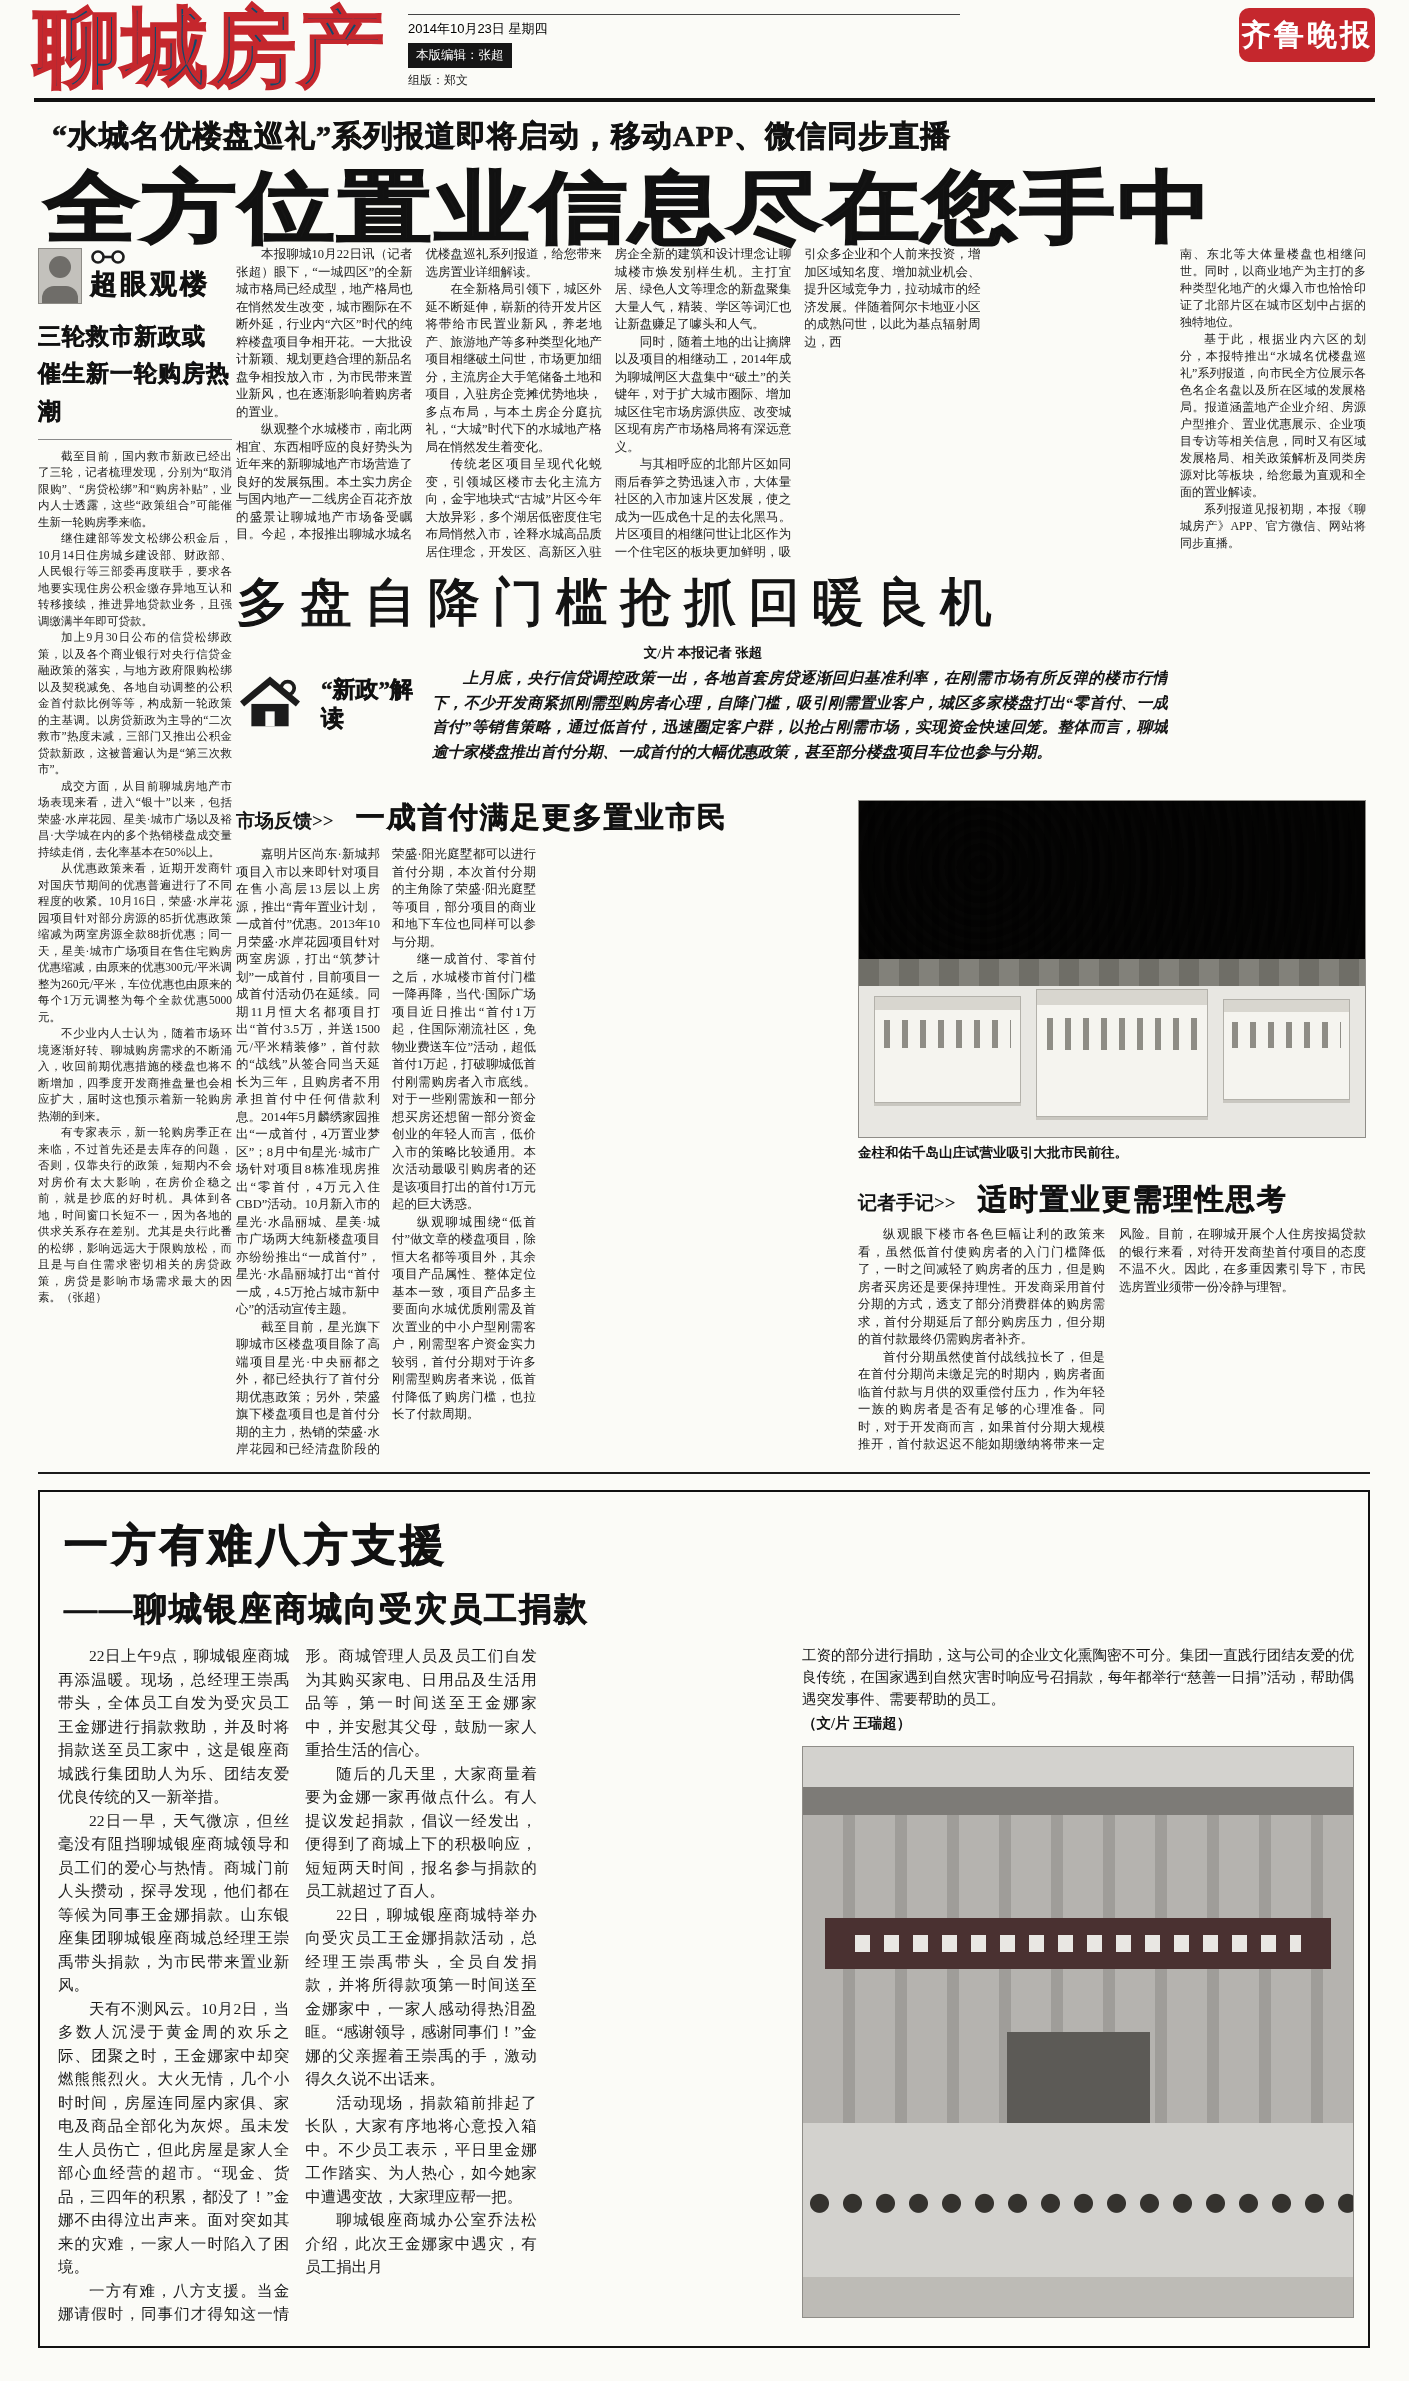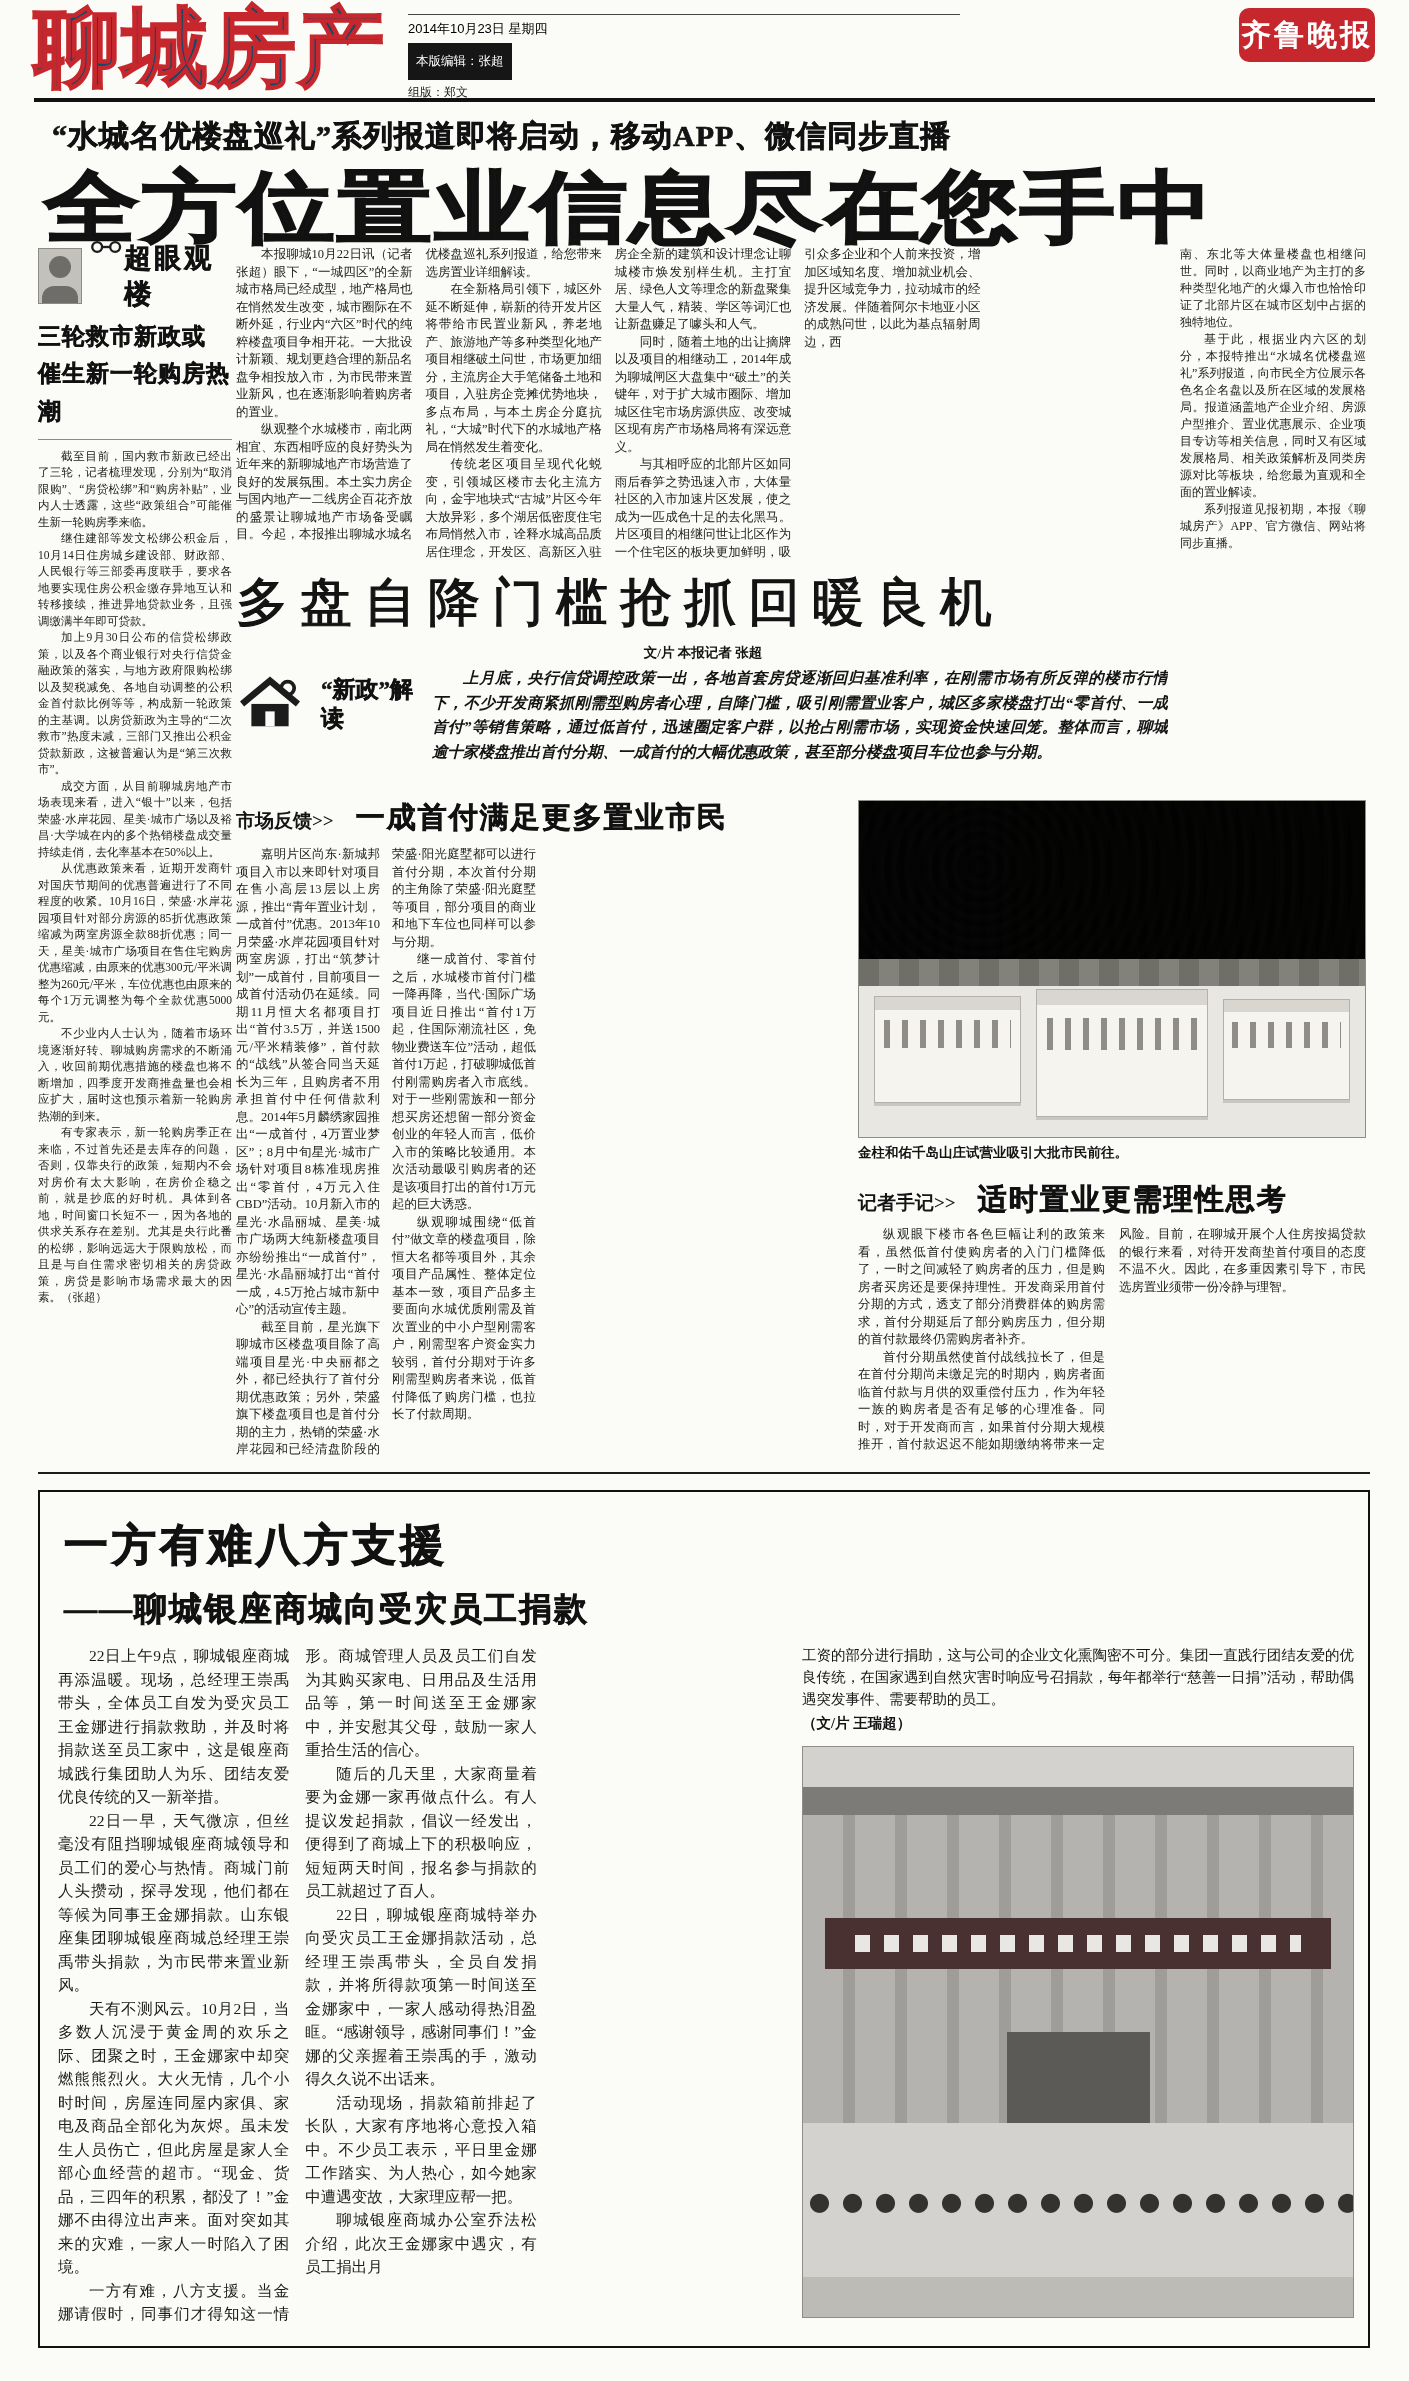--- a/index.html
+++ b/index.html
@@ -8,21 +8,21 @@
   font-family:"Liberation Serif","DejaVu Serif",serif;overflow:hidden}
 .abs{position:absolute}
 
 
 #masthead{left:34px;top:0;height:96px;line-height:96px;font-size:86px;font-weight:900;
   color:#0c4a6e;-webkit-text-stroke:2px #c5272d;letter-spacing:2px}
 #header-mid{left:408px;top:10px;width:560px;font-family:"Liberation Sans","DejaVu Sans",sans-serif}
 #page-no{font-size:24px;font-weight:bold;color:#2b2b2b;letter-spacing:2px}
 #header-line{width:552px;height:1px;background:#444;margin:4px 0 5px}
 #date-line{font-size:13px;color:#000000}
-#editor-tag{display:inline-block;background:#161616;color:#fff;font-size:12.5px;padding:10px 8px;margin-top:5px}
+#editor-tag{display:inline-block;background:#161616;color:#fff;font-size:12.5px;padding:4px 8px;margin-top:5px}
 #layout-credit{font-size:12px;color:#1c1c1c;margin-top:4px}
 #brand-box{right:34px;top:8px;width:136px;height:54px;background:#c5272d;color:#fff;border-radius:10px;
   display:flex;align-items:center;justify-content:center;font-size:30px;font-weight:900;letter-spacing:3px}
 #header-rule{left:34px;right:34px;top:98px;height:4px;background:#111}
 
 
 #kicker{left:52px;top:116px;font-size:30px;font-weight:900;-webkit-text-stroke:.7px #111;letter-spacing:1px;white-space:nowrap}
 #main-headline{left:44px;top:156px;font-size:78px;font-weight:900;-webkit-text-stroke:1.6px #111;
   letter-spacing:2px;white-space:nowrap;transform:scaleX(1.22);transform-origin:left top}
 
@@ -30,21 +30,21 @@
 .body-text{font-size:12.5px;line-height:17.5px;text-align:justify;color:#1b1b1b}
 .body-text p{text-indent:2em;margin:0}
 .colflow{column-fill:auto;overflow:hidden}
 
 
 #left-article{left:38px;top:246px;width:194px}
 .la-logo{display:flex;align-items:center;gap:8px;height:60px}
 .avatar{position:relative;width:44px;height:56px;background:#c3c1bc;overflow:hidden;border:1px solid #8d8b86;flex:none}
 .avatar::before{content:"";position:absolute;width:22px;height:22px;border-radius:50%;background:#6f6d69;left:10px;top:7px}
 .avatar::after{content:"";position:absolute;width:36px;height:22px;border-radius:12px 12px 0 0;background:#6f6d69;left:3px;bottom:-5px}
-.la-logo-right{display:flex;flex-direction:row;gap:2px}
+.la-logo-right{display:flex;flex-direction:column;gap:2px}
 .la-logo-text{font-size:27px;font-weight:900;letter-spacing:3px;-webkit-text-stroke:.6px #111}
 .la-title{margin:12px 0 8px;font-size:23px;font-weight:900;line-height:1.62;letter-spacing:1px;
   padding-bottom:9px;border-bottom:1px solid #8a8a8a;-webkit-text-stroke:.5px #111}
 #la-body{font-size:11.5px;line-height:16.5px}
 
 
 #mid-band{left:236px;top:246px;width:934px;height:316px;column-count:5;column-gap:13px}
 #right-col{left:1180px;top:246px;width:186px;height:540px;font-size:12px;line-height:17px}
 #right-col p:first-child{text-indent:0}
 

